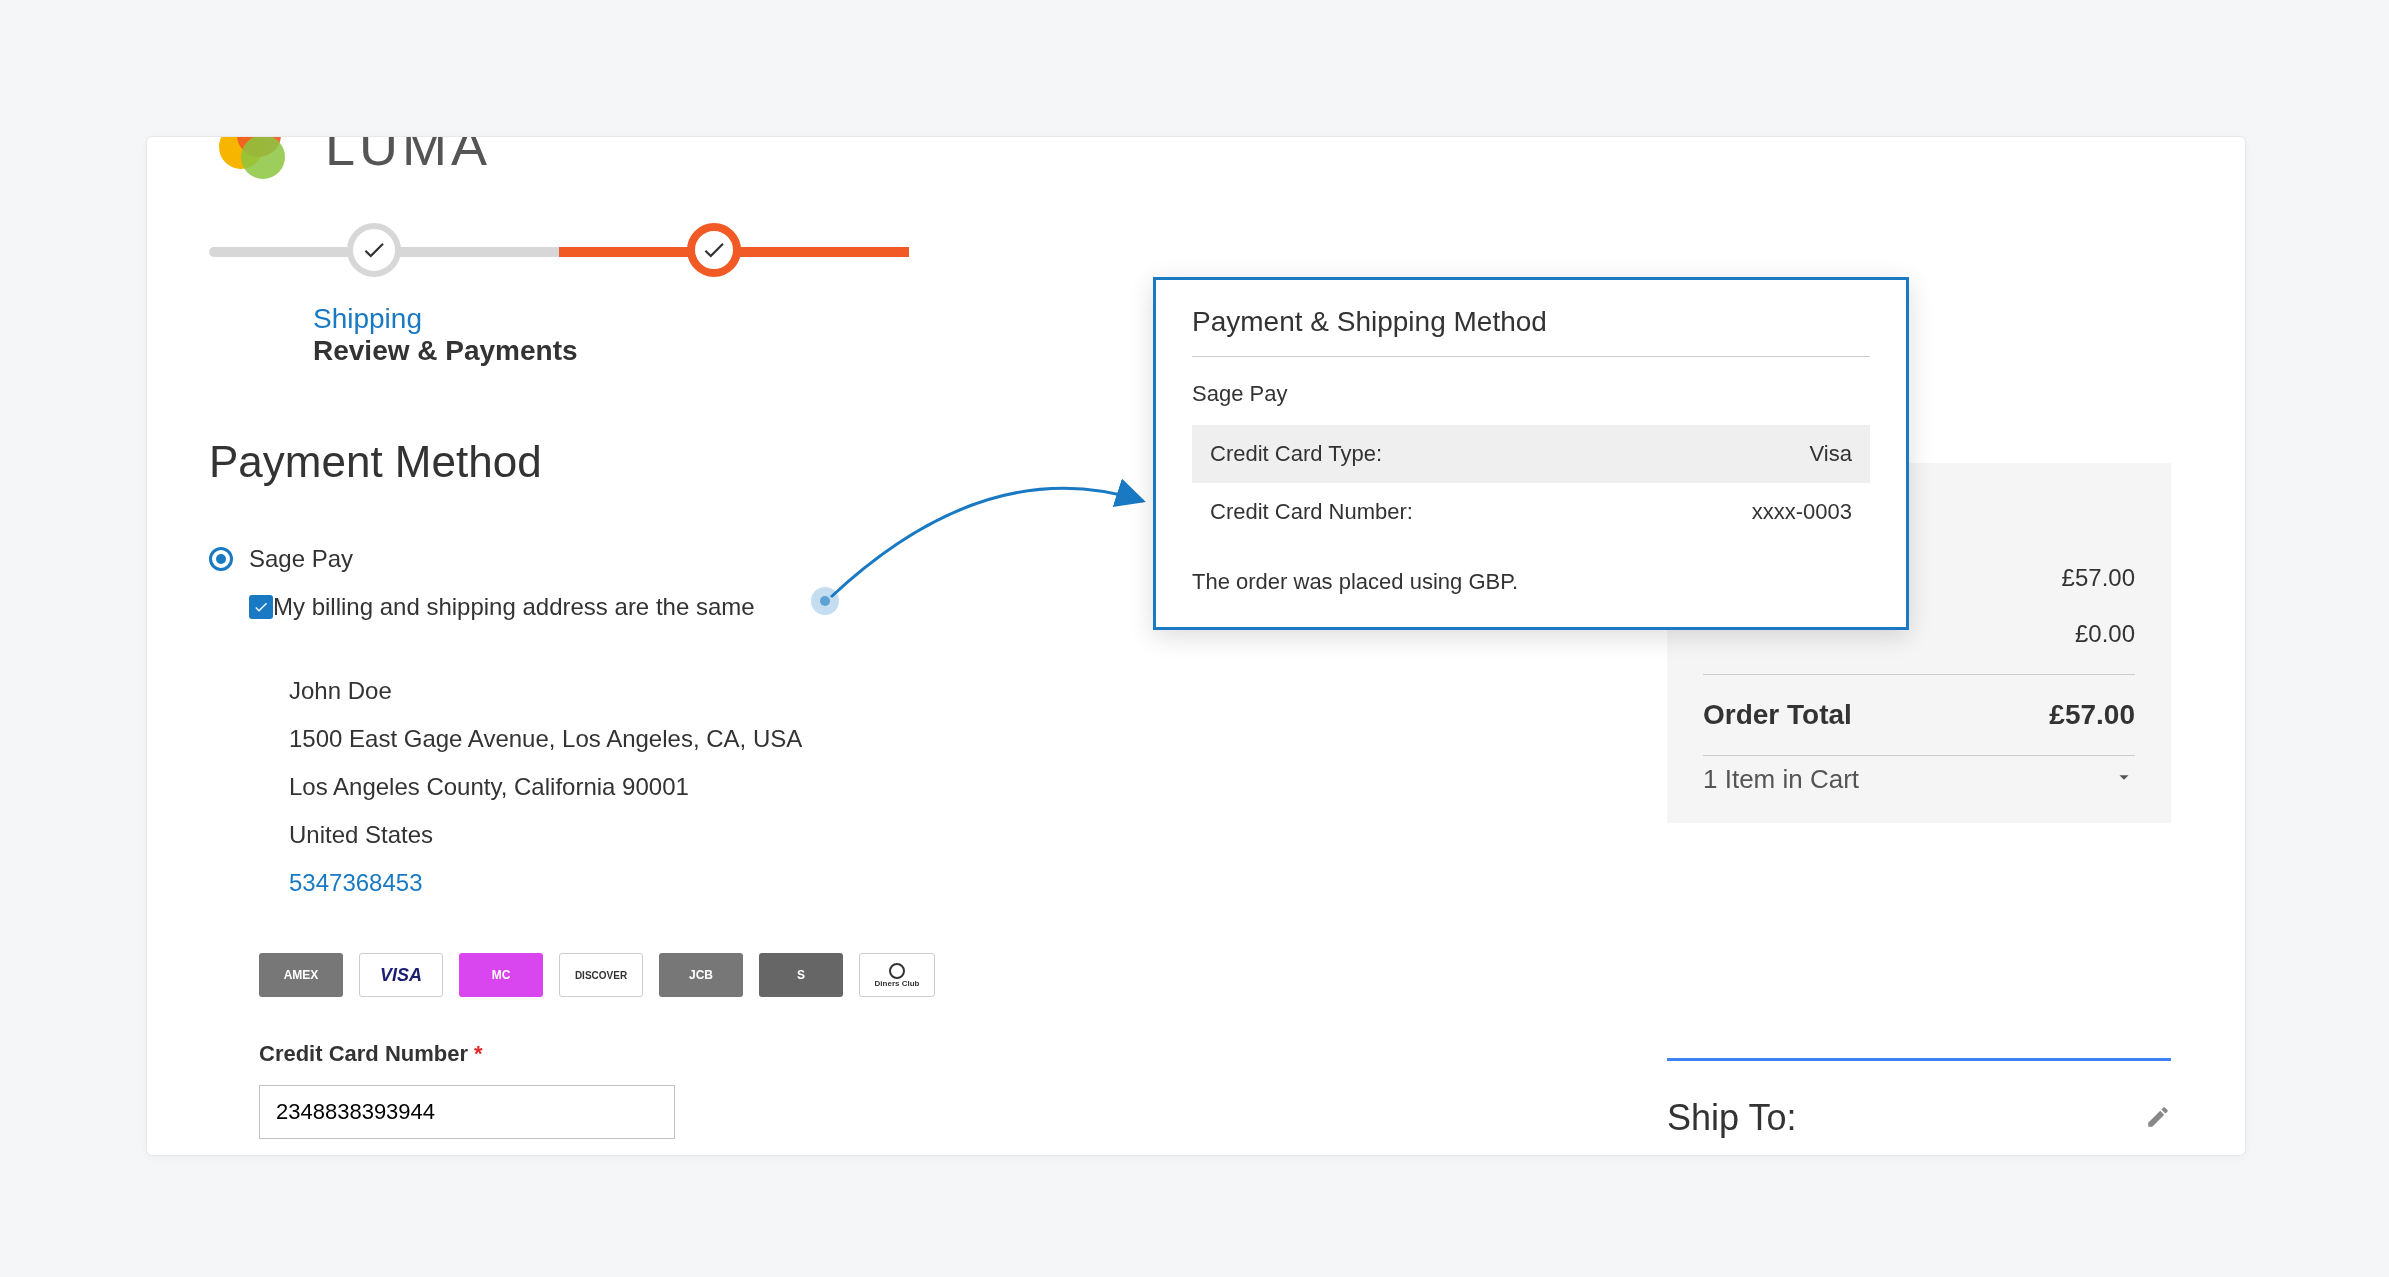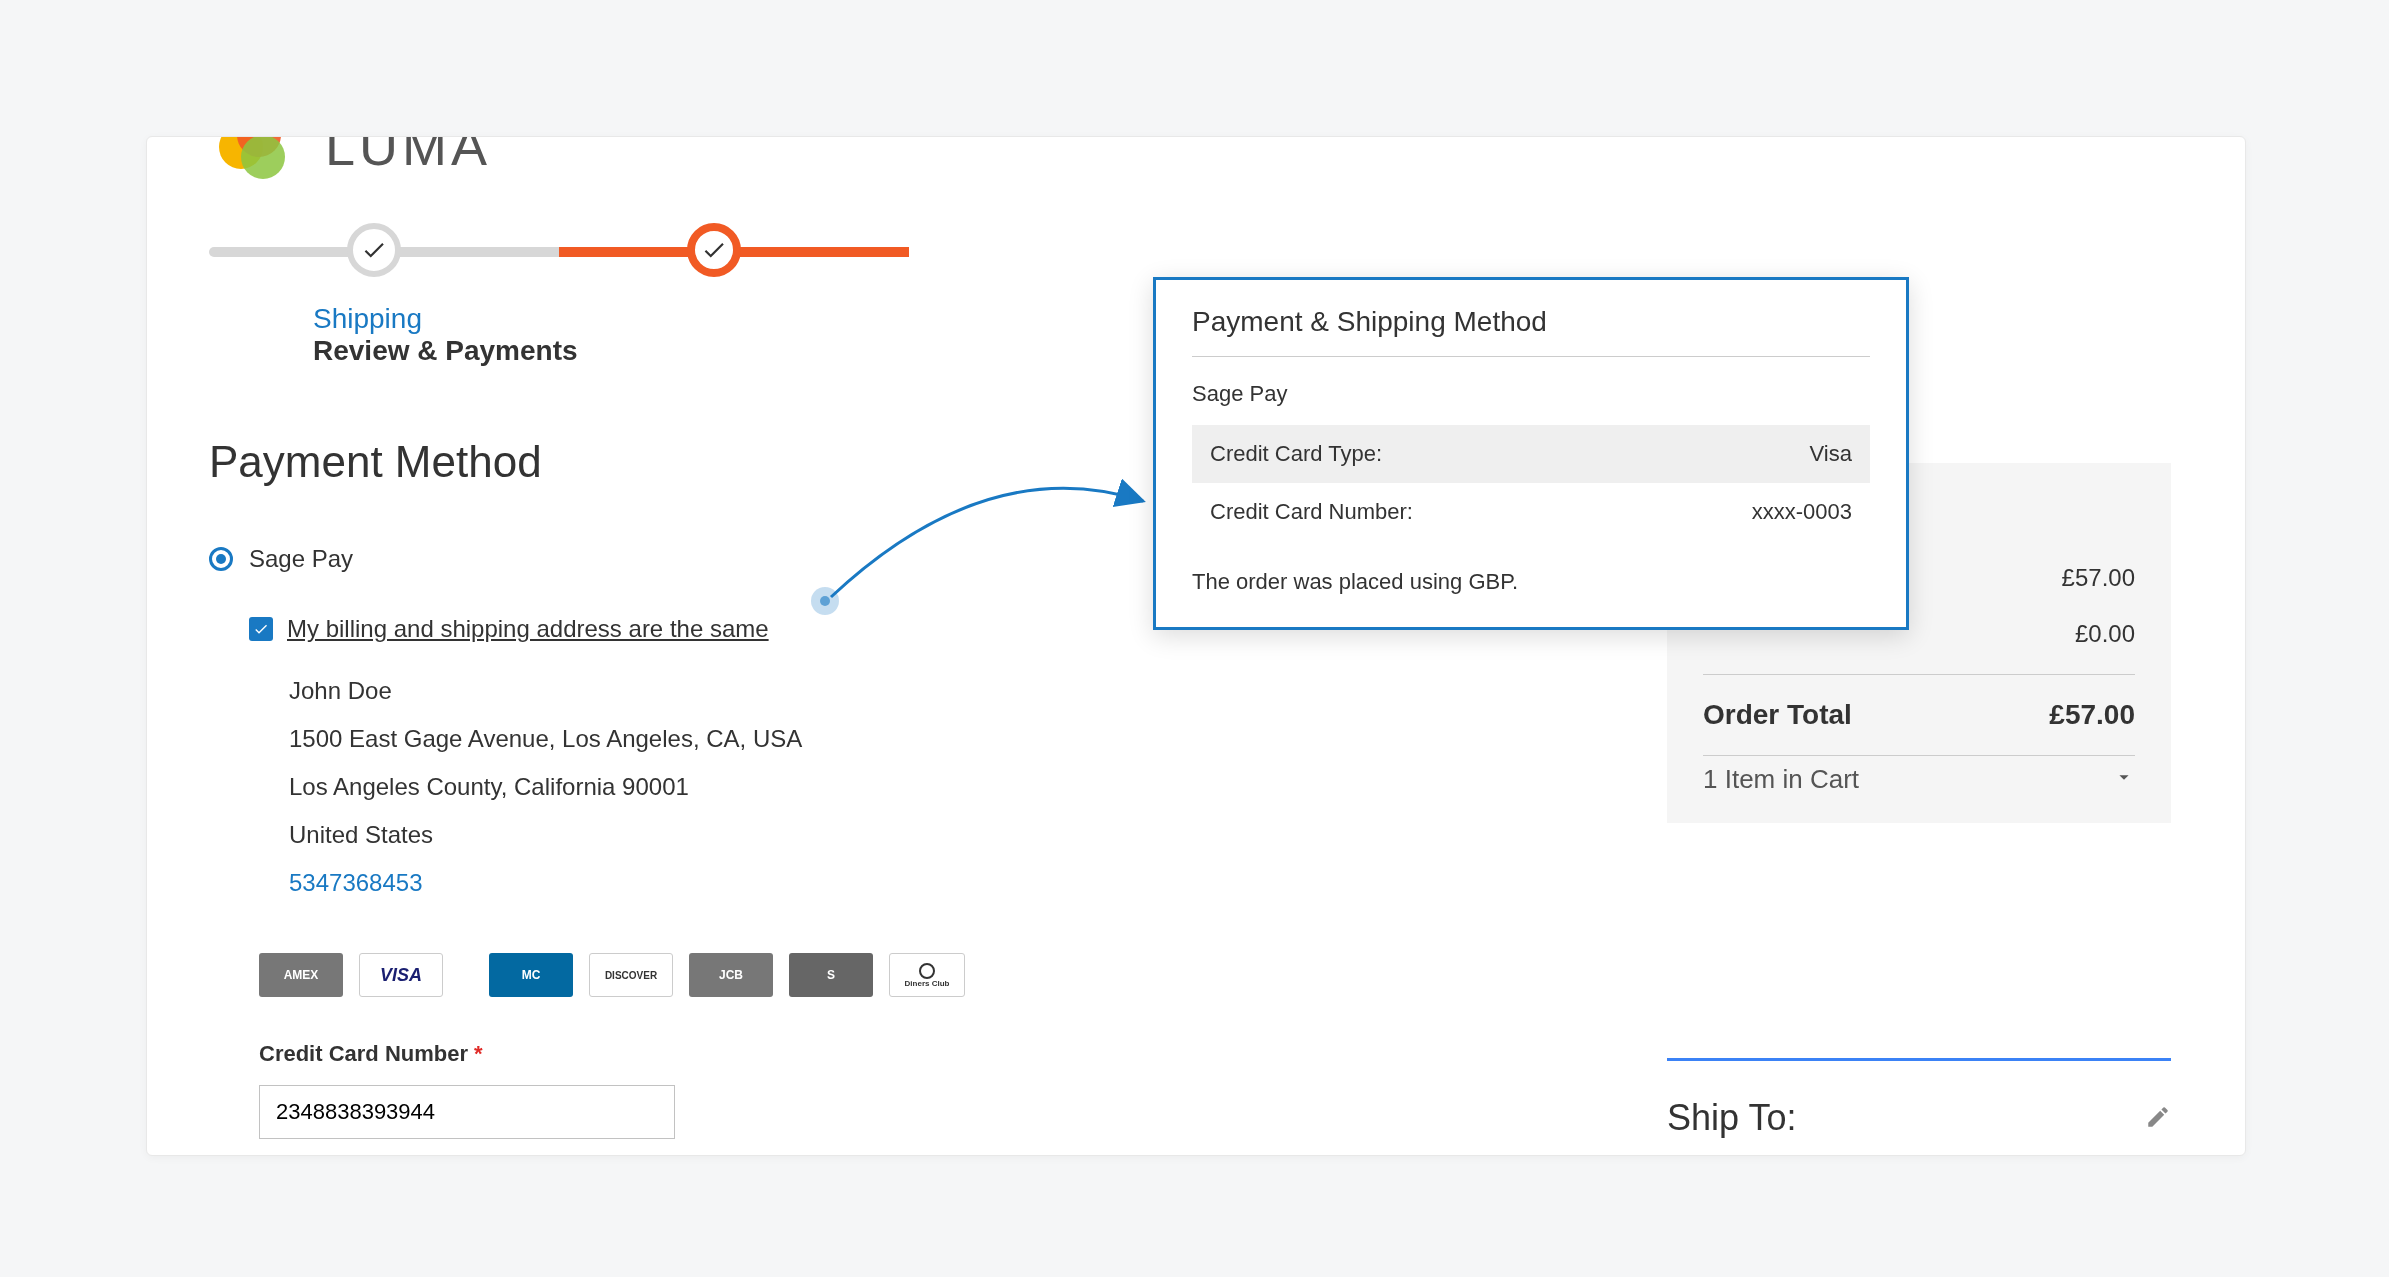--- a/index.html
+++ b/index.html
@@ -100,23 +100,23 @@
     font-size:24px; color:#333;
   }
   .radio {
     width:24px;height:24px;border-radius:50%;
     border:3px solid #1979c3;
     display:flex;align-items:center;justify-content:center;
   }
   .radio::after{content:"";width:10px;height:10px;border-radius:50%;background:#1979c3;}
 
   .check-row {
-    position:absolute; left:102px; top:478px;
-    display:flex; align-items:center; gap:14px;
-    font-size:24px; color:#333;text-decoration:underline;
+    position:absolute; left:102px; top:456px;
+    display:flex; align-items:center; 
+    font-size:24px; color:#333;
   }
   .checkbox {
     width:24px;height:24px;background:#1979c3;border-radius:3px;
     display:flex;align-items:center;justify-content:center;
   }
   .checkbox svg{width:16px;height:16px;fill:#fff;}
 
   .address {
     position:absolute; left:142px; top:530px;
     font-size:24px; line-height:48px; color:#333;
@@ -270,21 +270,21 @@
     <div>John Doe</div>
     <div>1500 East Gage Avenue, Los Angeles, CA, USA</div>
     <div>Los Angeles County, California 90001</div>
     <div>United States</div>
     <div class="phone">5347368453</div>
   </div>
 
   <div class="cards-row">
     <div class="ccard">AMEX</div>
     <div class="ccard visa">VISA</div>
-    <div class="ccard" style="background:#0369a1;margin-left:30px;">MC</div>
+    <div class="ccard" style="background:#d946ef;">MC</div>
     <div class="ccard disc">DISCOVER</div>
     <div class="ccard">JCB</div>
     <div class="ccard" style="background:#666;">S</div>
     <div class="ccard diners">
         <div style="width:16px;height:16px;border:2px solid #333;border-radius:50%;"></div>
         <div>Diners Club</div>
       </div>
   </div>
 
   <div class="field-label">

